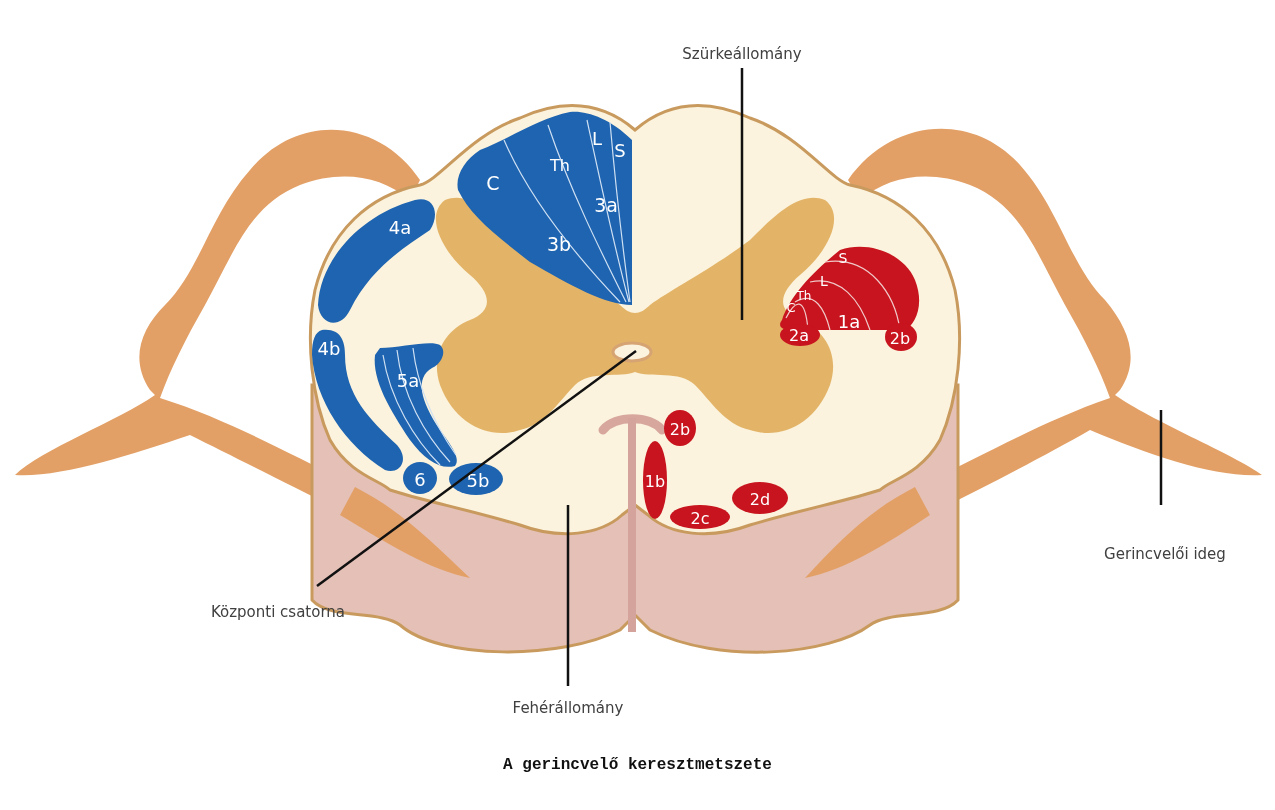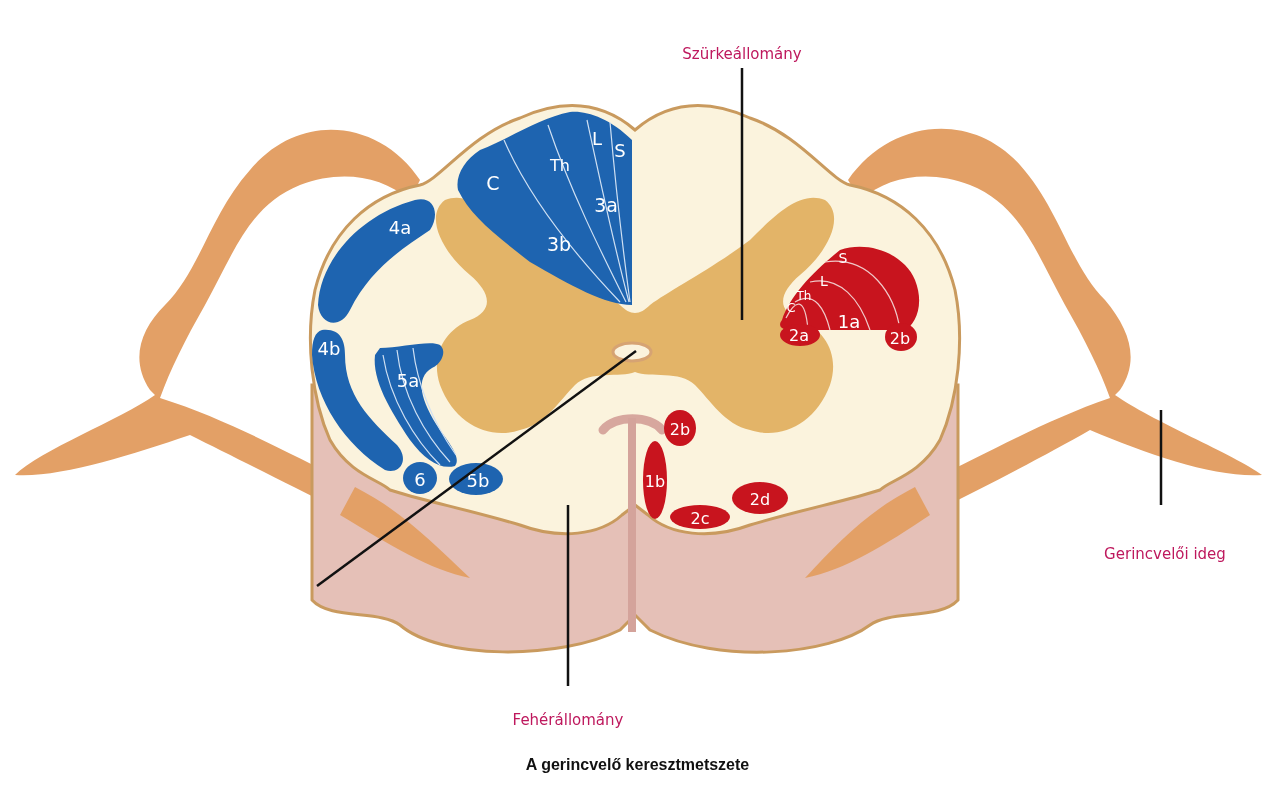--- a/index.html
+++ b/index.html
@@ -1,19 +1,19 @@
 <!DOCTYPE html>
 <html><head>
 <meta charset="utf-8">
 <style>
   html, body { margin: 0; padding: 0; background: #ffffff; }
   body { width: 1275px; height: 810px; overflow: hidden; position: relative; font-family: "DejaVu Sans", sans-serif; }
   #diagram { position: absolute; left: 0; top: 0; width: 1275px; height: 810px; }
-  .callout { position: absolute; color: #be185d; font-family: "DejaVu Sans", sans-serif; font-size: 15px; text-align: center; line-height: 21px; white-space: nowrap; }
-  .title { position: absolute; left: 0; width: 1275px; top: 756px; text-align: center; font-family: Liberation Sans, sans-serif; font-weight: bold; font-size: 16px; color: #111; }
+  .callout { position: absolute; color: #404040; font-family: "DejaVu Sans", sans-serif; font-size: 15px; text-align: center; line-height: 21px; white-space: nowrap; }
+  .title { position: absolute; left: 0; width: 1275px; top: 756px; text-align: center; font-family: Liberation Mono, monospace; font-weight: bold; font-size: 16px; color: #111; }
   .tract-label { font-family: "DejaVu Sans", sans-serif; fill: #ffffff; text-anchor: middle; dominant-baseline: central; }
 </style>
 </head>
 <body>
 
 <svg id="diagram" viewBox="0 0 1275 810" xmlns="http://www.w3.org/2000/svg">
 
   <g fill="#e3a066">
     <path d="M 420 180 C 380 120 300 110 250 170 C 210 215 200 270 165 305 C 140 330 130 360 150 390 L 155 395 C 120 420 40 450 15 475 C 60 478 130 455 190 435 C 260 470 360 520 470 575 C 455 560 420 530 390 505 L 345 480 C 290 455 230 420 160 398 C 170 370 185 340 205 305 C 235 250 250 205 300 185 C 340 170 380 175 410 200 Z"></path>
   </g>
@@ -110,17 +110,18 @@
   <g stroke="#111111" stroke-width="2.5" fill="none">
     <line x1="742" y1="68" x2="742" y2="320"></line>
     <line x1="636" y1="351" x2="317" y2="586"></line>
     <line x1="568" y1="505" x2="568" y2="686"></line>
     <line x1="1161" y1="410" x2="1161" y2="505"></line>
   </g>
 </svg>
 
 <div class="callout" style="left:672px; top:44px; width:140px;">Szürkeállomány</div>
 <div class="callout" style="left:148px; top:602px; width:260px;">
+  <div>Központi csatorna</div>
 </div>
-<div class="callout" style="left:498px; top:698px; width:140px;margin-top:12px;">Fehérállomány</div>
+<div class="callout" style="left:498px; top:698px; width:140px;">Fehérállomány</div>
 <div class="callout" style="left:1090px; top:515px; width:150px;margin-top:29px;">Gerincvelői ideg</div>
 
 <div class="title">A gerincvelő keresztmetszete</div>
 
 </body></html>

